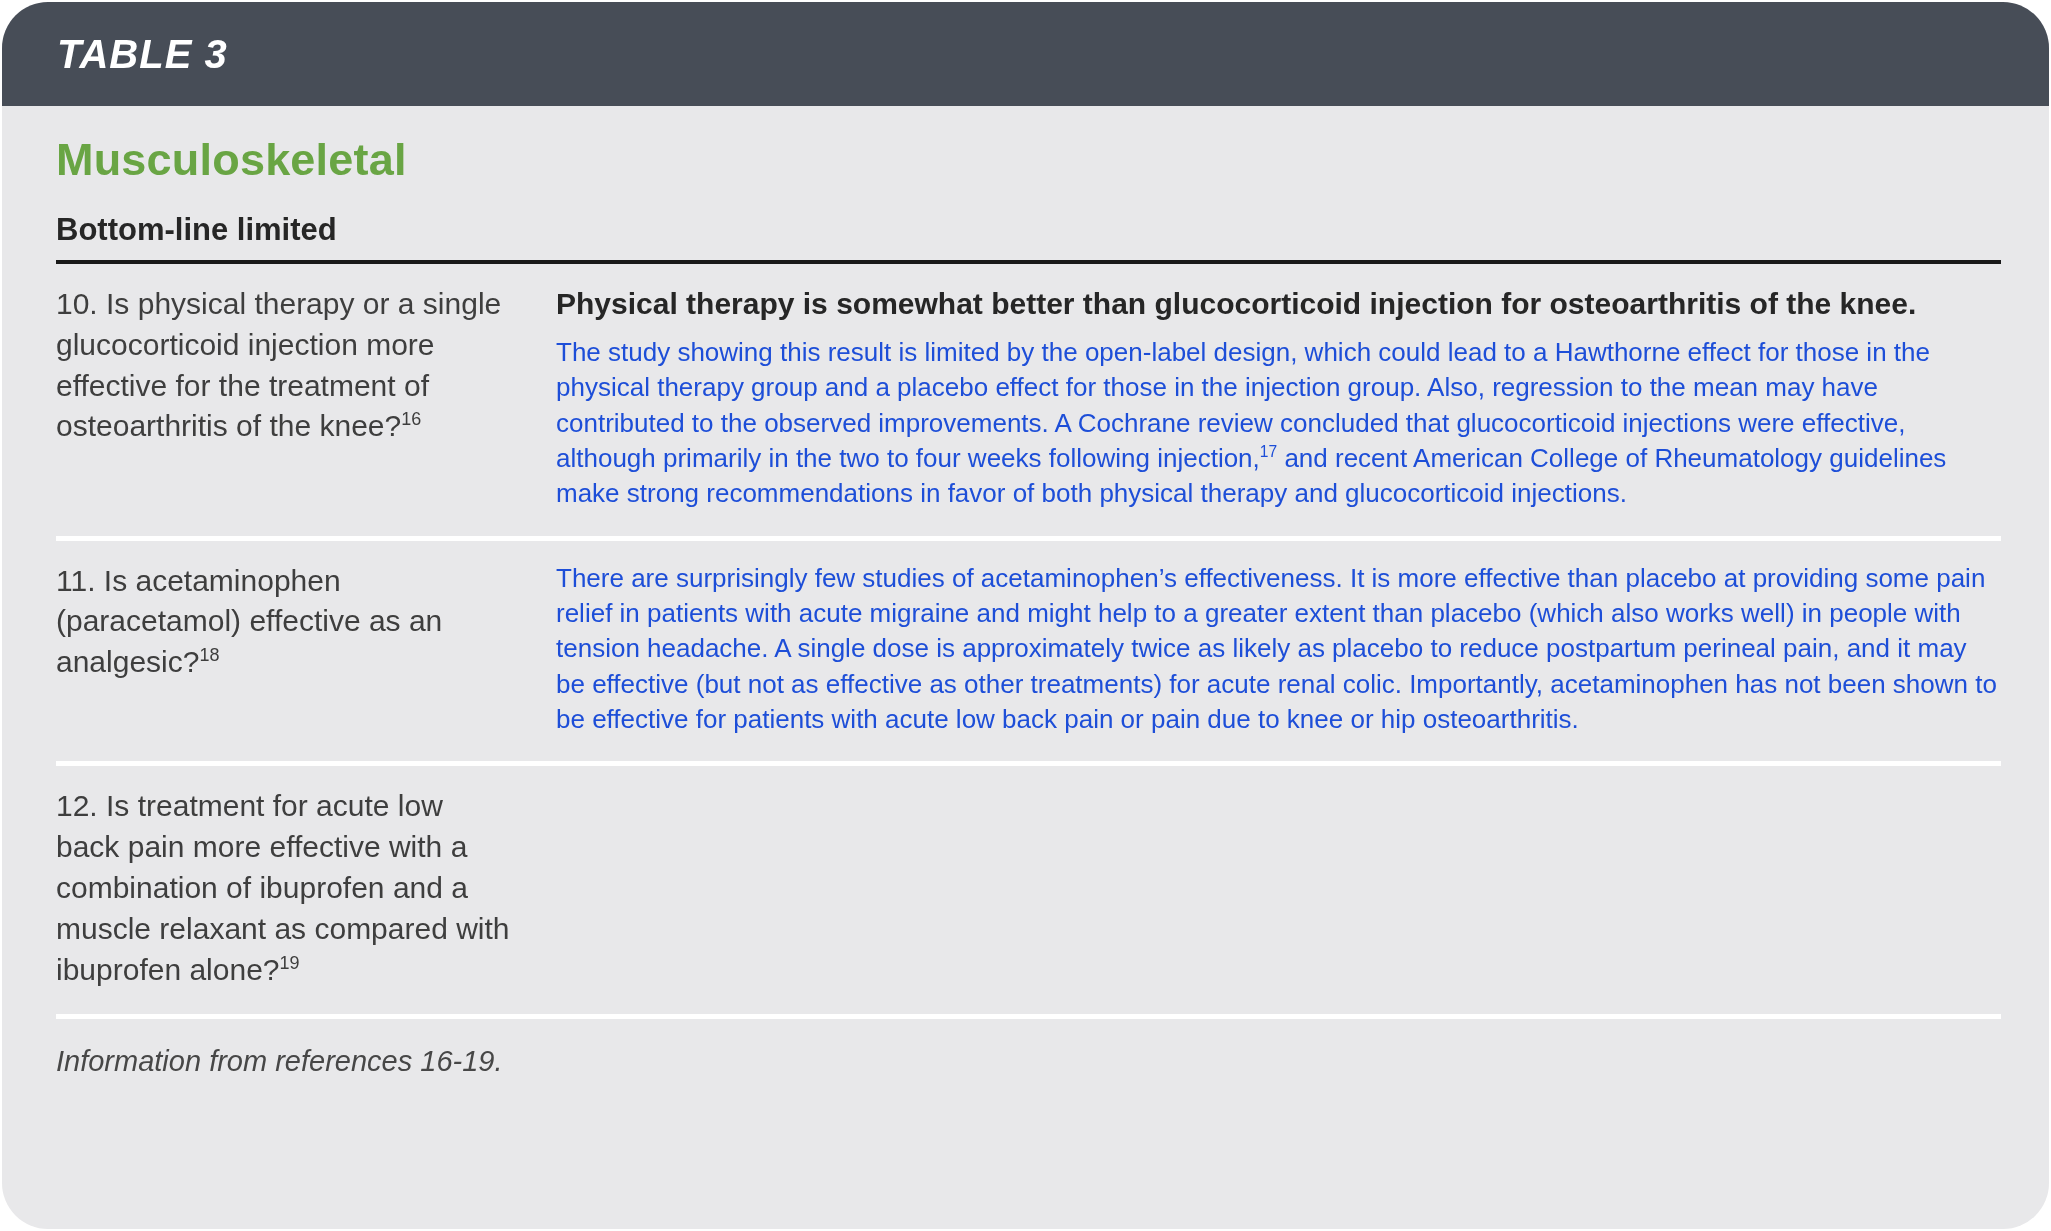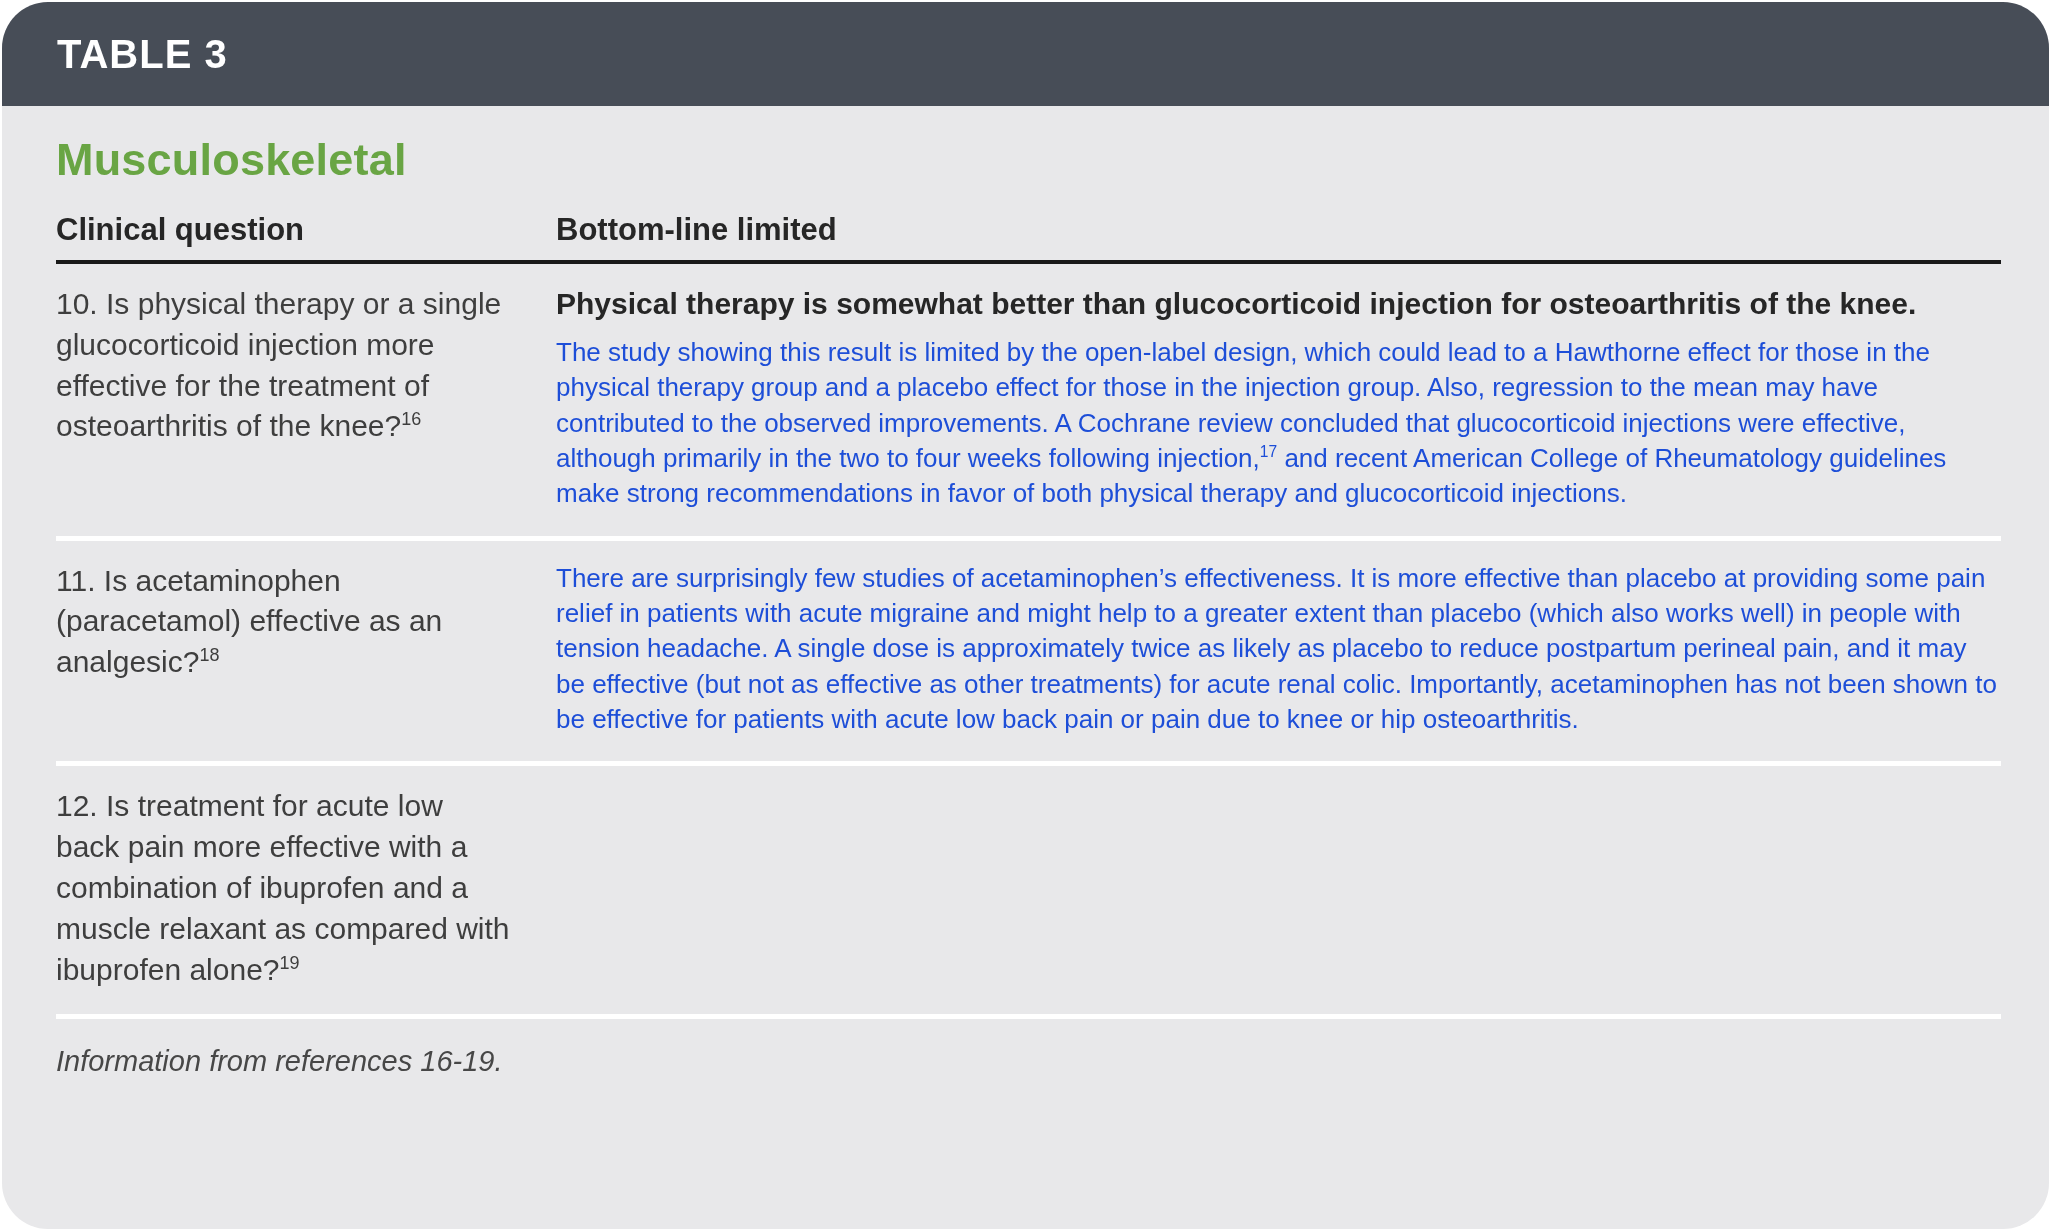--- a/index.html
+++ b/index.html
@@ -20,20 +20,21 @@
     background:#474d57;
     height:104px;
     display:flex; align-items:center;
     padding:0 55px;
   }
   .table-label {
     color:#ffffff;
     font-size:40px;
     font-weight:bold;
     letter-spacing:1px;
+    font-style:italic;
   }
   .card-body { padding:0 48px 0 54px; }
   .section-title {
     color:#69a544;
     font-size:45px;
     font-weight:bold;
     margin:28px 0 7px 0;
     letter-spacing:0.2px;
   }
   .col-headers {
@@ -90,21 +91,20 @@
 
 <div class="card">
   <div class="card-header">
     <span class="table-label">TABLE 3</span>
   </div>
 
   <div class="card-body">
     <h2 class="section-title">Musculoskeletal</h2>
 
     <div class="col-headers">
-      <div class="col-header">Clinical question</div>
       <div class="col-header">Bottom-line limited</div>
     </div>
     <div class="header-rule"></div>
 
     <div class="row">
       <div class="q"><span>10. Is physical therapy or a single glucocorticoid injection more effective for the treatment of osteoarthritis of the knee?</span><sup>16</sup></div>
       <div class="a">
         <p class="a-head">Physical therapy is somewhat better than glucocorticoid injection for osteoarthritis of the knee.</p>
         <p class="a-body"><span>The study showing this result is limited by the open-label design, which could lead to a Hawthorne effect for those in the physical therapy group and a placebo effect for those in the injection group. Also, regression to the mean may have contributed to the observed improvements. A Cochrane review concluded that glucocorticoid injections were effective, although primarily in the two to four weeks following injection,</span><sup>17</sup><span> and recent American College of Rheumatology guidelines make strong recommendations in favor of both physical therapy and glucocorticoid injections.</span></p>
       </div>

